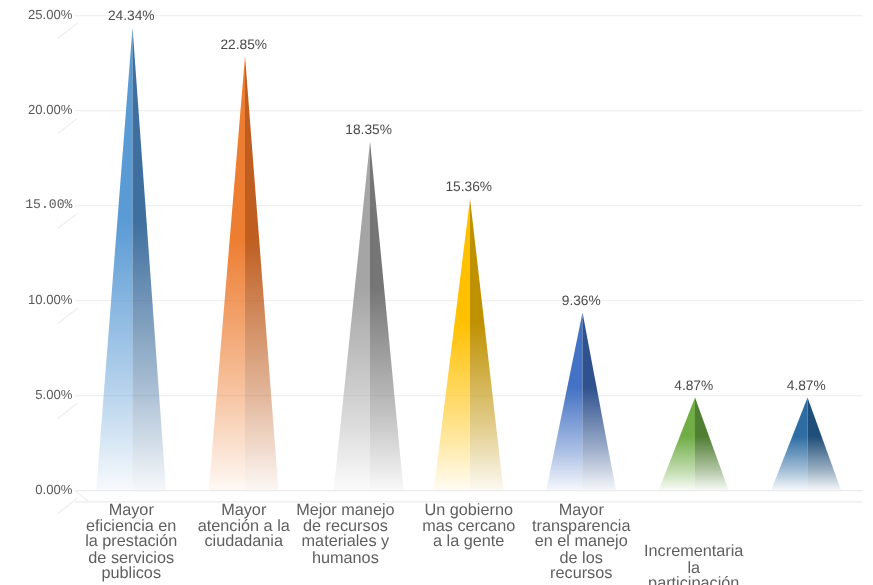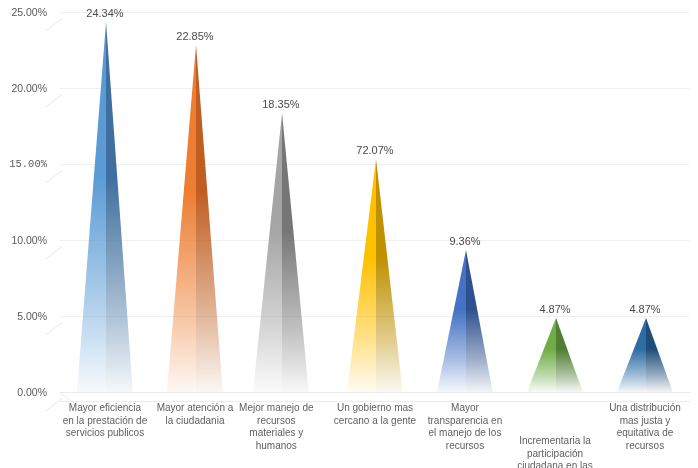--- a/index.html
+++ b/index.html
@@ -52,21 +52,21 @@
   }
   .ytick-wrap {
     position: absolute;
     left: 0;
     top: 0;
     width: 58px;
     height: 380px;
   }
   .ytick-item {
     position: absolute;
-    right: 11px;
+    right: 0;
     text-align: right;
     font-size: 10.5px;
     color: #5a5a5a;
     white-space: nowrap;
     transform: translateY(-50%);
   }
 
   
   .floor {
     position: absolute;
@@ -124,21 +124,21 @@
     position: absolute;
     left: 60px;
     top: 402px;
     width: 630px;
     height: 66px;
   }
   .xlabel {
     position: absolute;
     top: 0;
     text-align: center;
-    font-size: 10px;
+    font-size: 13px;
     line-height: 12.5px;
     color: #5f5f5f;
   }
 </style>
 </head>
 <body>
 
 <div id="chart-root">
 
   <div class="ytick-wrap" id="yaxis">
@@ -198,21 +198,21 @@
               <stop offset="42%" stop-color="#bf5e20" stop-opacity="1"></stop>
               <stop offset="78%" stop-color="#bf5e20" stop-opacity="0.45"></stop>
               <stop offset="100%" stop-color="#bf5e20" stop-opacity="0.05"></stop>
             </linearGradient>
           </defs>
           <path d="M 29.016 0 L 0 347.32 L 29.016 347.32 Z" fill="url(#gl1)"></path>
           <path d="M 29.016 0 L 55.8 347.32 L 29.016 347.32 Z" fill="url(#gr1)"></path>
         </svg>
         <div class="cone-label">22.85%</div>
       </div>
-      <div class="cone" style="left: 193px; width: 55.8px; height: 278.92px;">
+      <div class="cone" style="left: 207px; width: 55.8px; height: 278.92px;">
         <svg class="cone-body" viewBox="0 0 55.8 278.92" preserveAspectRatio="none">
           <defs>
             <linearGradient id="gl2" x1="0" y1="0" x2="0" y2="1">
               <stop offset="0%" stop-color="#a5a5a5" stop-opacity="1"></stop>
               <stop offset="42%" stop-color="#a5a5a5" stop-opacity="1"></stop>
               <stop offset="78%" stop-color="#a5a5a5" stop-opacity="0.45"></stop>
               <stop offset="100%" stop-color="#a5a5a5" stop-opacity="0.05"></stop>
             </linearGradient>
             <linearGradient id="gr2" x1="0" y1="0" x2="0" y2="1">
               <stop offset="0%" stop-color="#767676" stop-opacity="1"></stop>
@@ -238,21 +238,21 @@
             <linearGradient id="gr3" x1="0" y1="0" x2="0" y2="1">
               <stop offset="0%" stop-color="#bf9000" stop-opacity="1"></stop>
               <stop offset="42%" stop-color="#bf9000" stop-opacity="1"></stop>
               <stop offset="78%" stop-color="#bf9000" stop-opacity="0.45"></stop>
               <stop offset="100%" stop-color="#bf9000" stop-opacity="0.05"></stop>
             </linearGradient>
           </defs>
           <path d="M 29.016 0 L 0 233.47199999999998 L 29.016 233.47199999999998 Z" fill="url(#gl3)"></path>
           <path d="M 29.016 0 L 55.8 233.47199999999998 L 29.016 233.47199999999998 Z" fill="url(#gr3)"></path>
         </svg>
-        <div class="cone-label">72.07%</div>
+        <div class="cone-label">15.36%</div>
       </div>
       <div class="cone" style="left: 377.1px; width: 55.8px; height: 142.272px; text-align: center;">
         <svg class="cone-body" viewBox="0 0 55.8 142.272" preserveAspectRatio="none">
           <defs>
             <linearGradient id="gl4" x1="0" y1="0" x2="0" y2="1">
               <stop offset="0%" stop-color="#4472c4" stop-opacity="1"></stop>
               <stop offset="42%" stop-color="#4472c4" stop-opacity="1"></stop>
               <stop offset="78%" stop-color="#4472c4" stop-opacity="0.45"></stop>
               <stop offset="100%" stop-color="#4472c4" stop-opacity="0.05"></stop>
             </linearGradient>
@@ -317,16 +317,15 @@
     <div class="floor-left"></div>
   </div>
 
   <div class="xlabels" id="xlabels">
       <div class="xlabel" style="left: 2.7px; width: 84.6px;">Mayor eficiencia en la prestación de servicios publicos</div>
       <div class="xlabel" style="left: 92.7px; width: 84.6px;">Mayor atención a la ciudadania</div>
       <div class="xlabel" style="left: 174px; width: 84.6px;">Mejor manejo de recursos materiales y humanos</div>
       <div class="xlabel" style="left: 362.7px; width: 84.6px;">Mayor transparencia en el manejo de los recursos</div>
       <div class="xlabel" style="left: 272.7px; width: 84.6px;">Un gobierno mas cercano a la gente</div>
       <div class="xlabel" style="left: 452.7px; width: 84.6px; margin-top: 33px;">Incrementaria la participación ciudadana en las decisiones de gobierno</div>
-      <div class="xlabel" style="left: 542.7px; width: 84.6px;">Una distribución mas justa y equitativa de recursos</div>
     </div>
 
 </div>
 
 </body></html>

